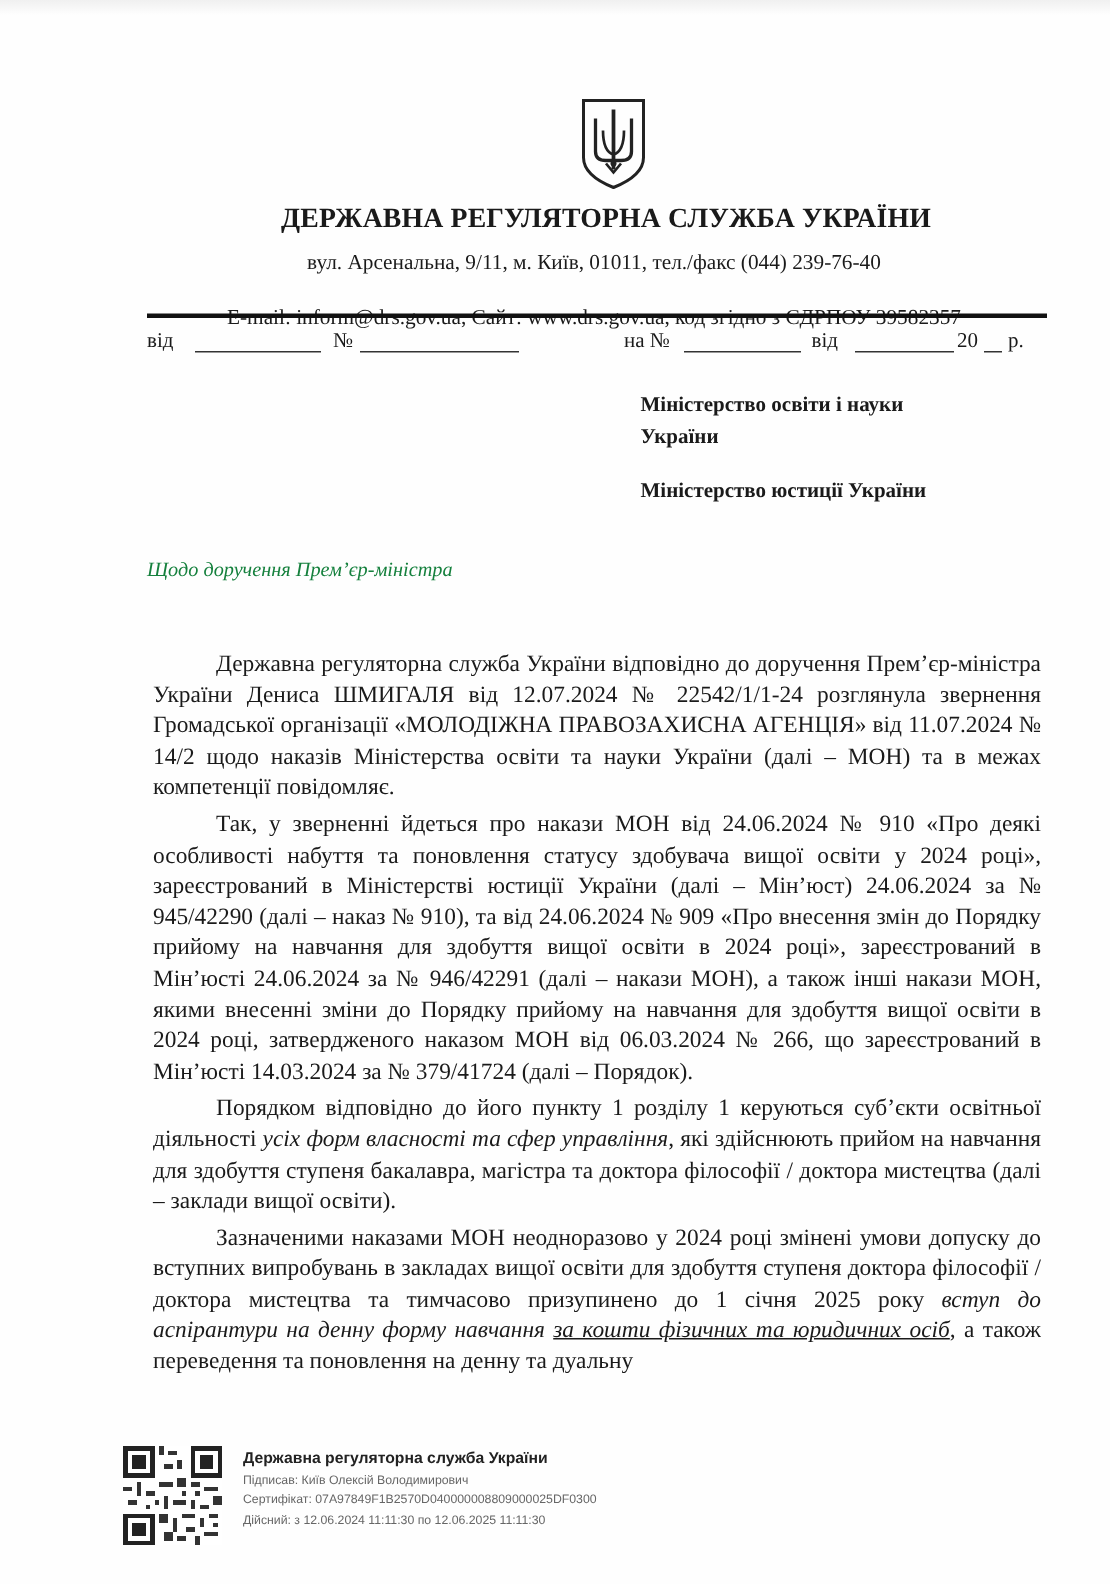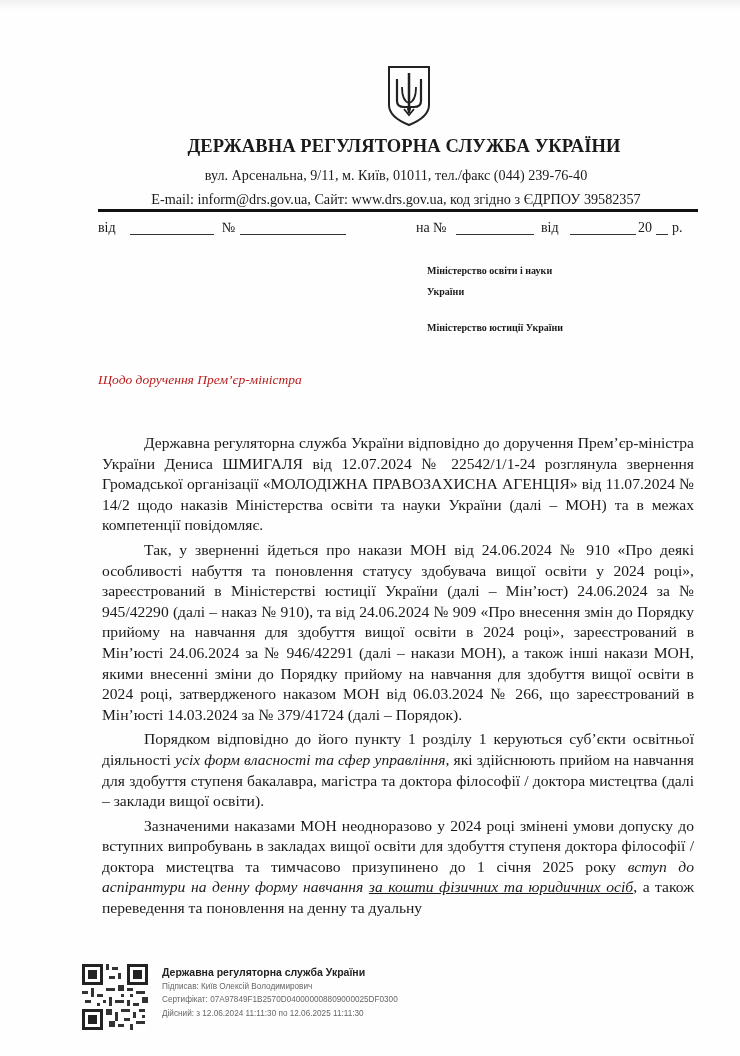--- a/index.html
+++ b/index.html
@@ -20,35 +20,35 @@
   .org-title {
     position: absolute; left: 0; width: 740px; top: 136px;
     text-align: center; font-weight: bold; font-size: 18.5px; letter-spacing: 0.1px;
     padding-left: 68px; box-sizing: border-box;
   }
   .addr {
     position: absolute; left: 0; width: 740px; text-align: center;
     font-size: 14.2px; padding-left: 52px; box-sizing: border-box;
   }
   .addr1 { top: 167px; }
-  .addr2 { top: 191px; text-align: center; }
+  .addr2 { top: 204px; text-align: center; }
   .rule {
     position: absolute; left: 98px; top: 209px; width: 600px; height: 3px; background: #111;
   }
   .regline {
     position: absolute; top: 220px; left: 98px; width: 600px; height: 22px; font-size: 14px;
   }
   .regline span { position: absolute; top: 0; text-align: right; }
   .blank { display: inline-block; border-bottom: 1px solid #333; height: 14px; }
   .addressee {
-    position: absolute; left: 427px; font-weight: bold; font-size: 10px; line-height: 21px;
+    position: absolute; left: 427px; font-weight: bold; font-size: 14px; line-height: 21px;
   }
   .subject {
     position: absolute; left: 98px; top: 370px; font-style: italic; font-size: 13.5px; line-height: 19px;
-    color: #b91c1c;
+    color: #15803d;
     text-align: right;
   }
   .body {
     position: absolute; left: 98px; top: 429px; width: 600px;
     font-size: 15.6px; line-height: 20.6px; text-align: justify;
   }
   .body p { margin: 4px; text-indent: 42px; }
   .body .it { font-style: italic; }
   .body .ul { font-style: italic; text-decoration: underline; }
   .footer {

